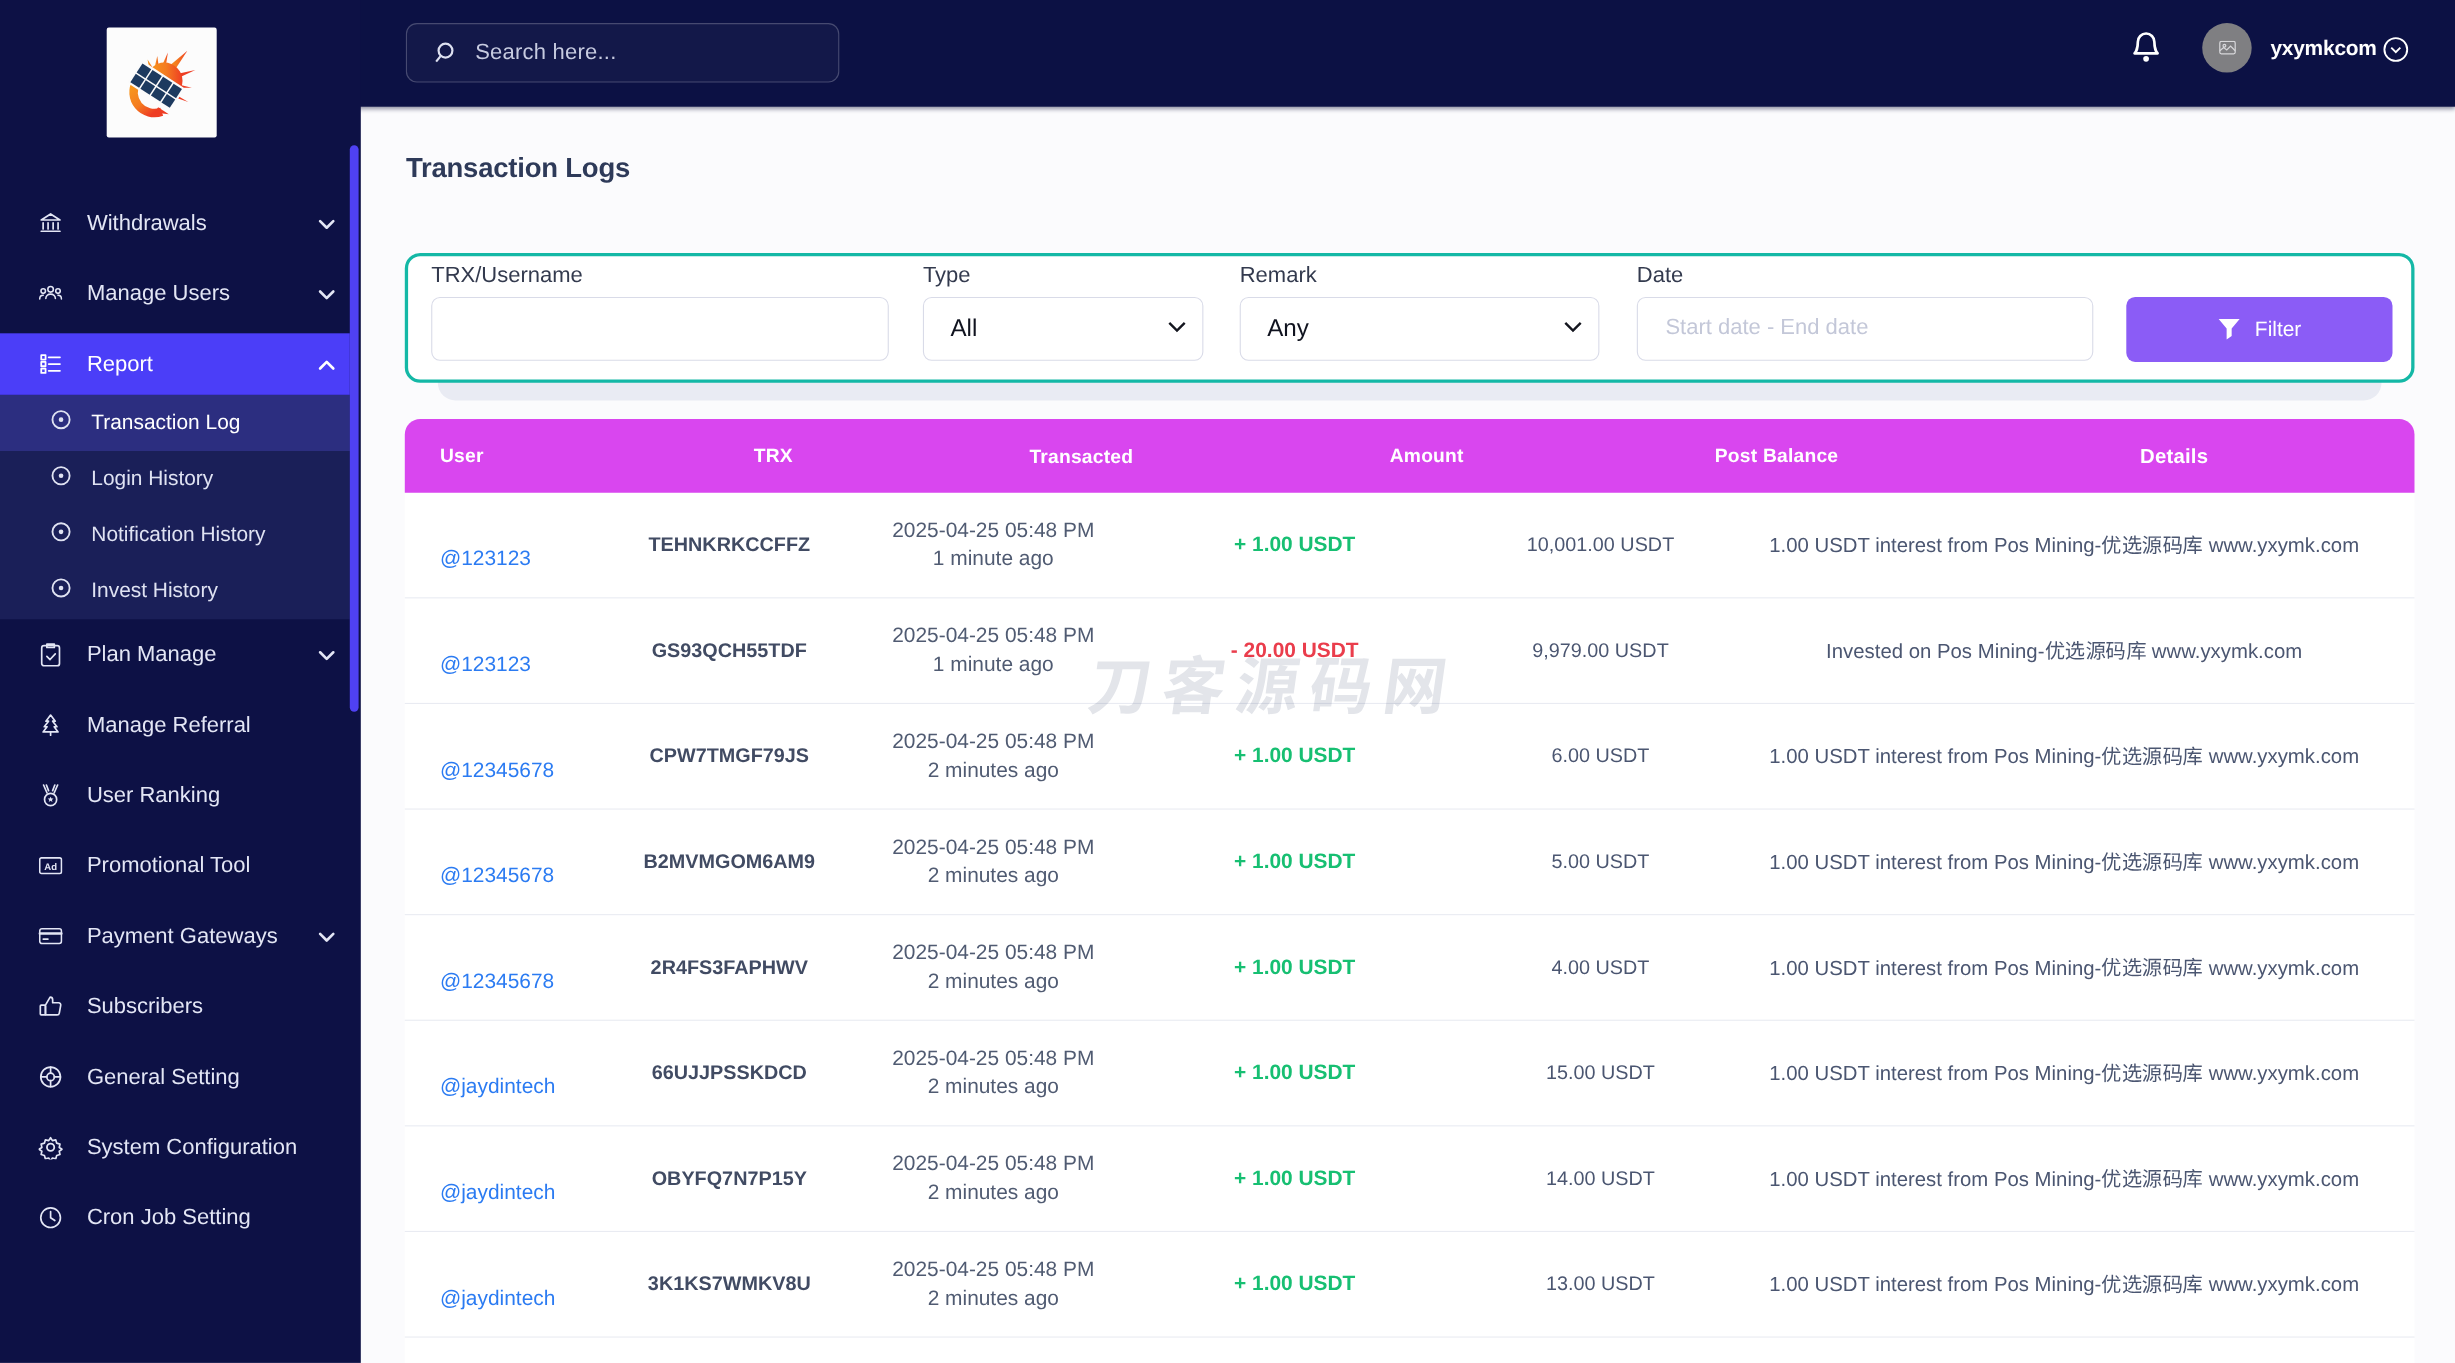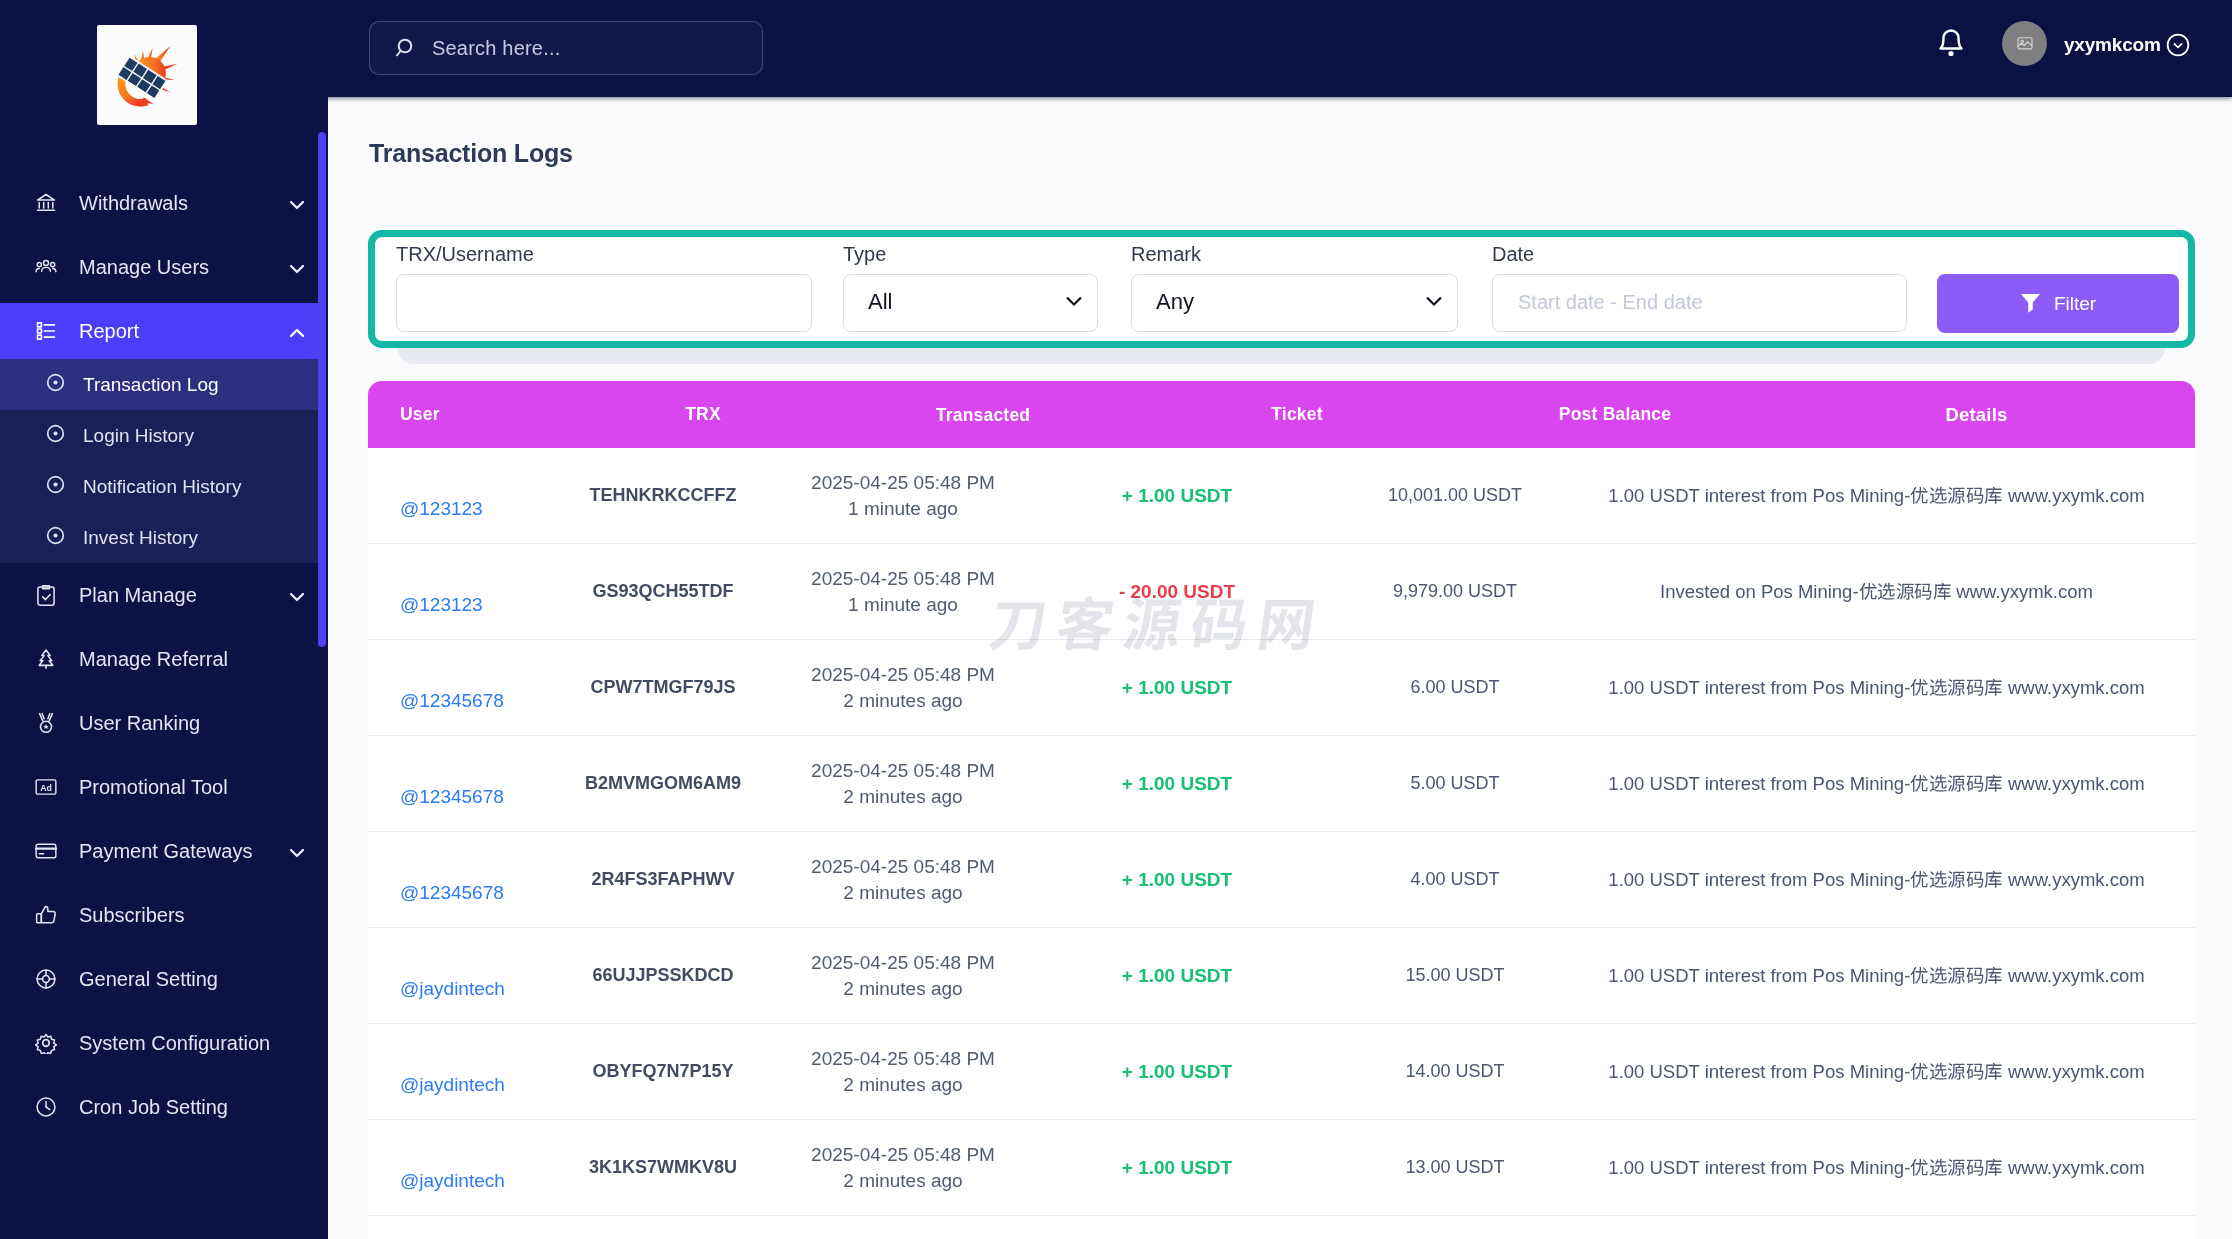--- a/index.html
+++ b/index.html
@@ -30,21 +30,21 @@
 .submenu { background:#1a1f58; }
 .sitem { position:relative; height:51px; display:flex; align-items:center; color:#dfe2f2; font-size:19px; }
 .sitem .sic { position:absolute; left:46px; }
 .sitem .slbl { position:absolute; left:83px; }
 .sactive { background:#2c2e80; color:#fff; }
 .settingshdr { height:60px; display:flex; align-items:flex-end; padding-bottom:8px; padding-left:30px; font-size:14px; font-weight:bold; letter-spacing:.8px; color:#7d86ad; }
 .thumb { position:absolute; left:318px; top:132px; width:8px; height:515px; background:#4f41f3; border-radius:4px; z-index:11; }
 
 
 .h1 { position:absolute; left:369px; top:139px; font-size:25px; font-weight:bold; color:#2e3a59; letter-spacing:-0.2px; }
-.card { position:absolute; left:368px; top:230px; width:1827px; height:118px; background:#fff; border:7px solid #14b8a6; border-radius:14px; z-index:2; }
+.card { position:absolute; left:368px; top:230px; width:1827px; height:118px; background:#fff; border:3px solid #14b8a6; border-radius:14px; z-index:2; }
 .cardshadow { position:absolute; left:398px; top:344px; width:1767px; height:20px; background:#e9ebf3; border-radius:0 0 16px 16px; z-index:1; }
 .flabel { position:absolute; top:6px; font-size:20px; color:#333a4e; }
 .finput { position:absolute; top:37px; height:58px; border:1px solid #d9dbe8; border-radius:8px; background:#fff; }
 .fval { position:absolute; font-size:22px; color:#10131f; }
 .fplace { position:absolute; font-size:20px; color:#c3c7d8; }
 .selchev { position:absolute; }
 .fbtn { position:absolute; left:1562px; top:37px; width:242px; height:59px; background:#8b5cf6; border-radius:8px; display:flex; align-items:center; justify-content:center; color:#fff; font-size:19px; }
 .fbtn svg { margin-right:13px; }
 
 
@@ -387,21 +387,21 @@
   <div class="fbtn"><svg width="21" height="21" viewBox="0 0 22 22" fill="#fff">
         <path d="M1 1h20l-7.6 9v7.2l-4.8 3.4V10z"></path>
       </svg>Filter</div>
 </div>
 
 <div class="tbl">
   <div class="thead">
     <div class="c1">User</div>
     <div class="c2">TRX</div>
     <div class="c3">Transacted</div>
-    <div class="c4">Ticket</div>
+    <div class="c4">Amount</div>
     <div class="c5">Post Balance</div>
     <div class="c6">Details</div>
   </div>
 <div class="trow">
   <div class="c1"><a class="ulink">@123123</a></div>
   <div class="c2">TEHNKRKCCFFZ</div>
   <div class="c3">2025-04-25 05:48 PM<br>1 minute ago</div>
   <div class="c4 pos">+ 1.00 USDT</div>
   <div class="c5">10,001.00 USDT</div>
   <div class="c6">1.00 USDT interest from Pos Mining-<svg class="cjk">

